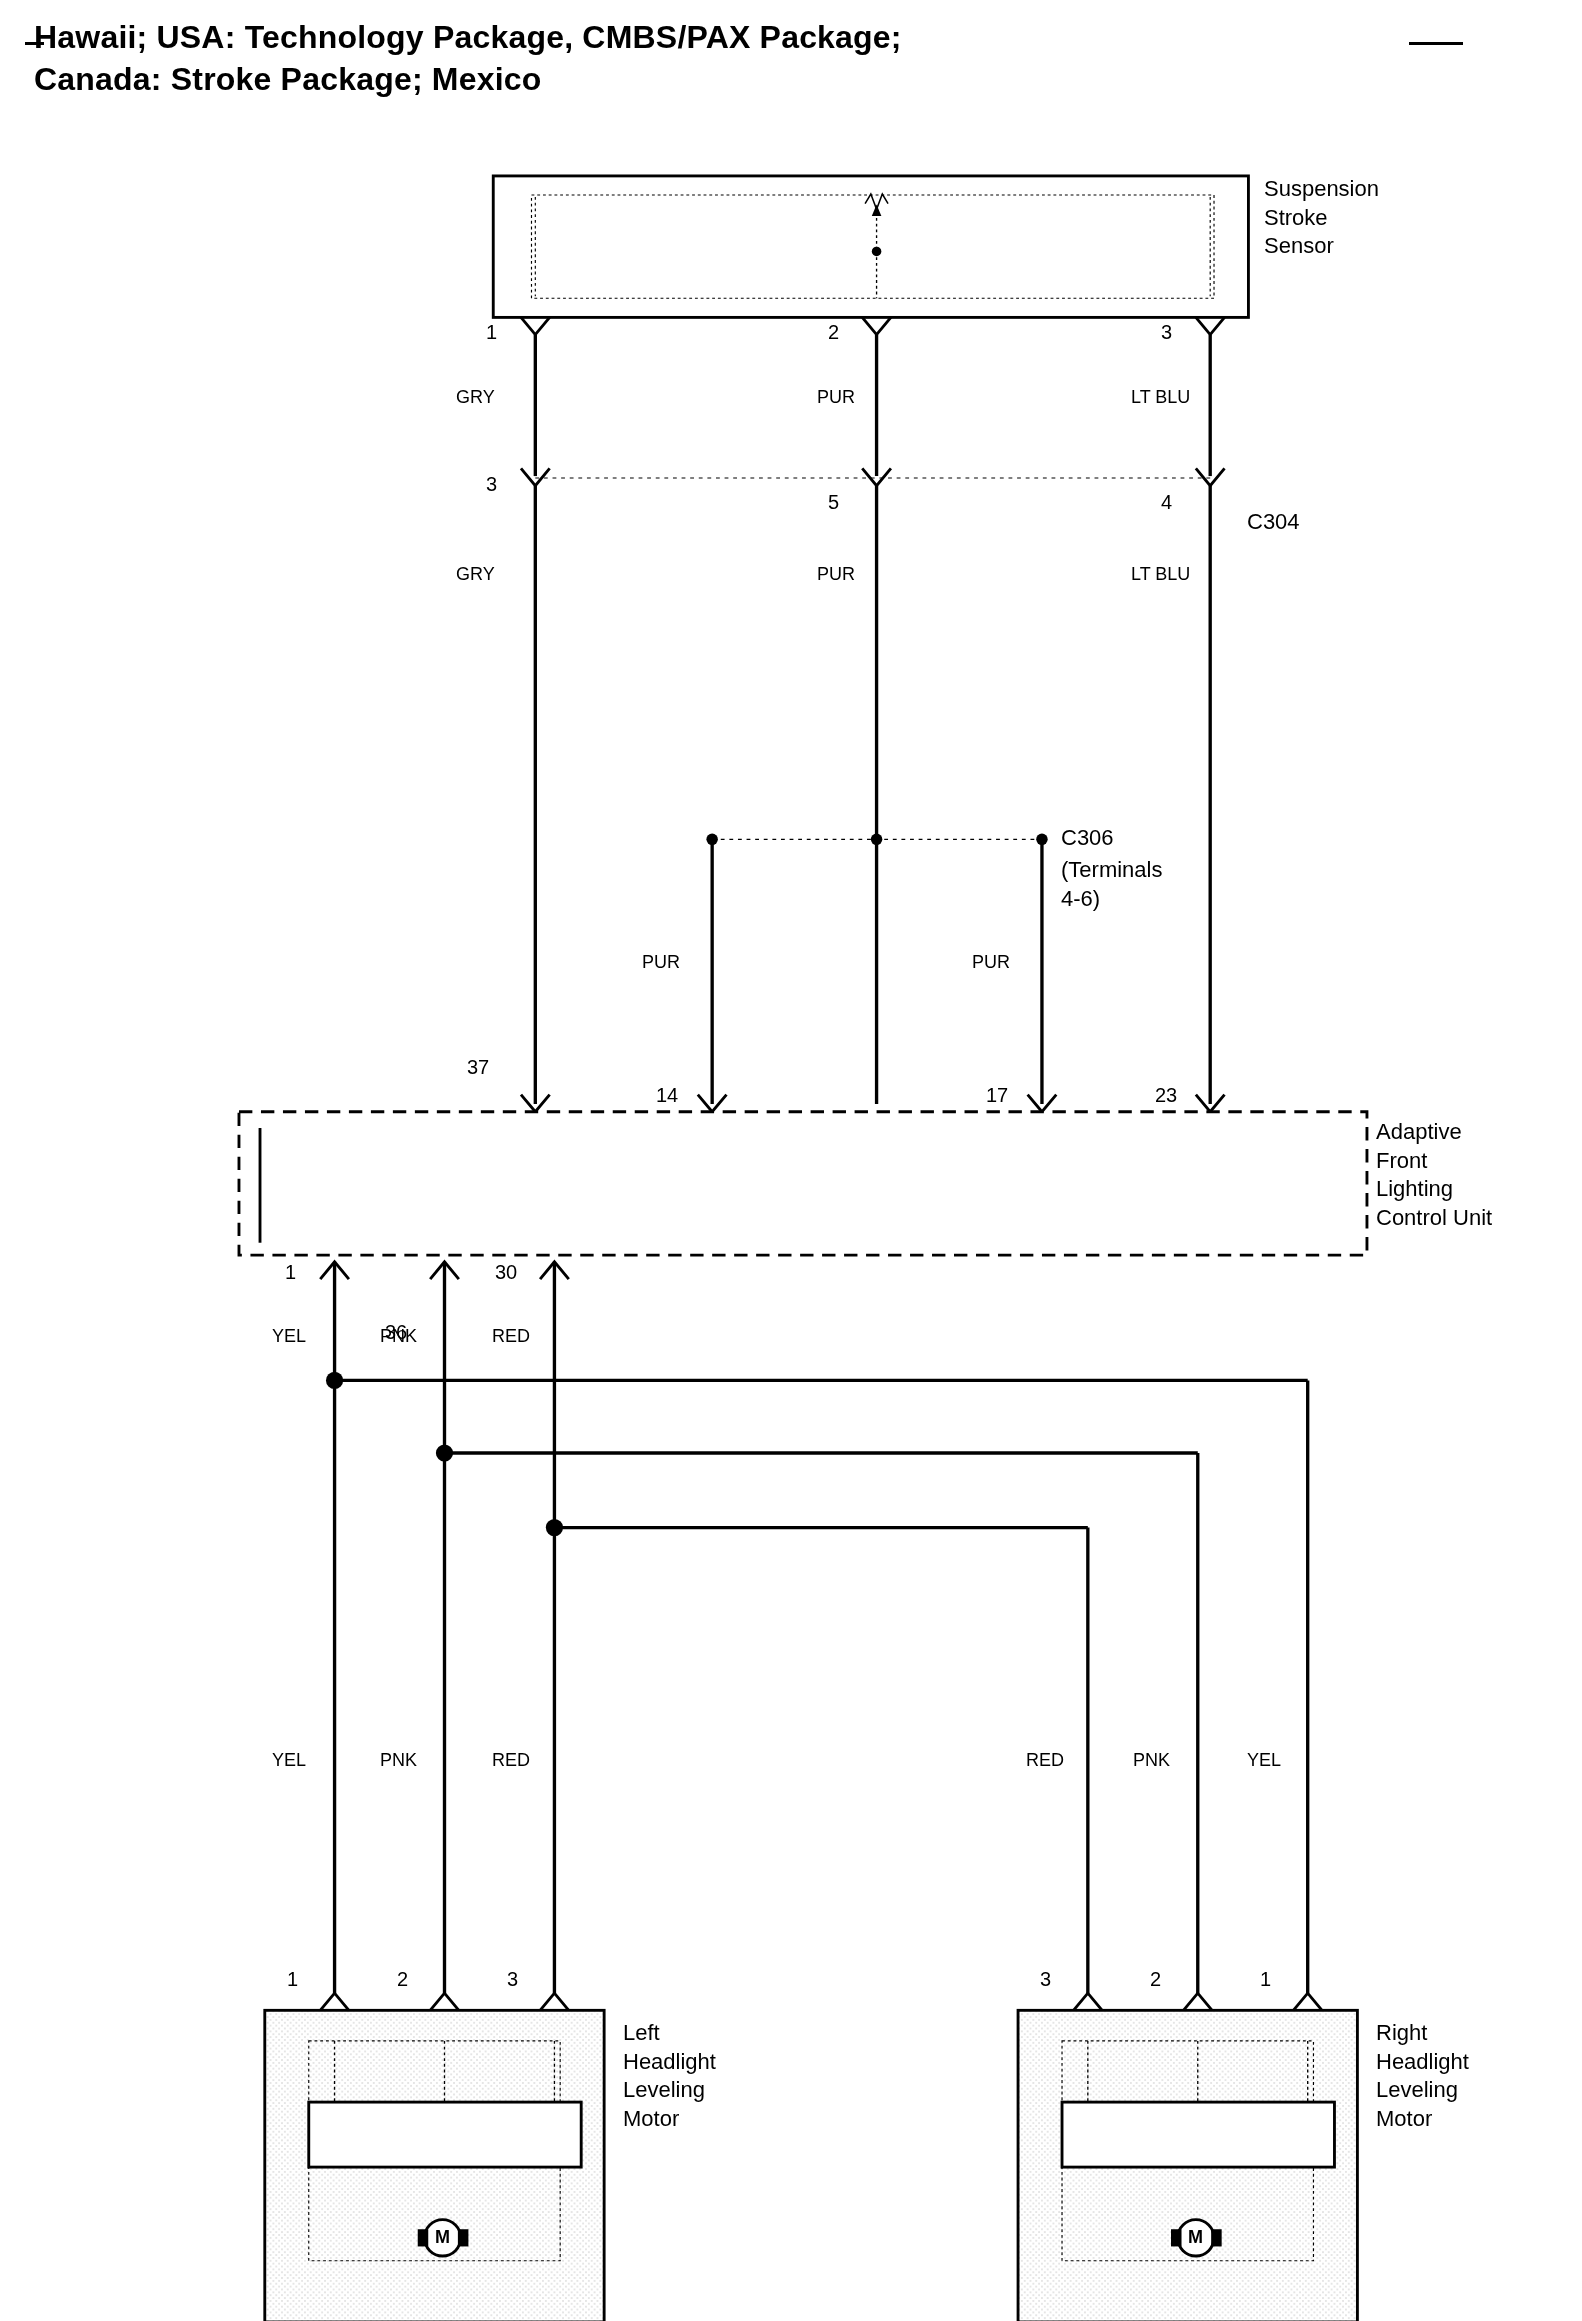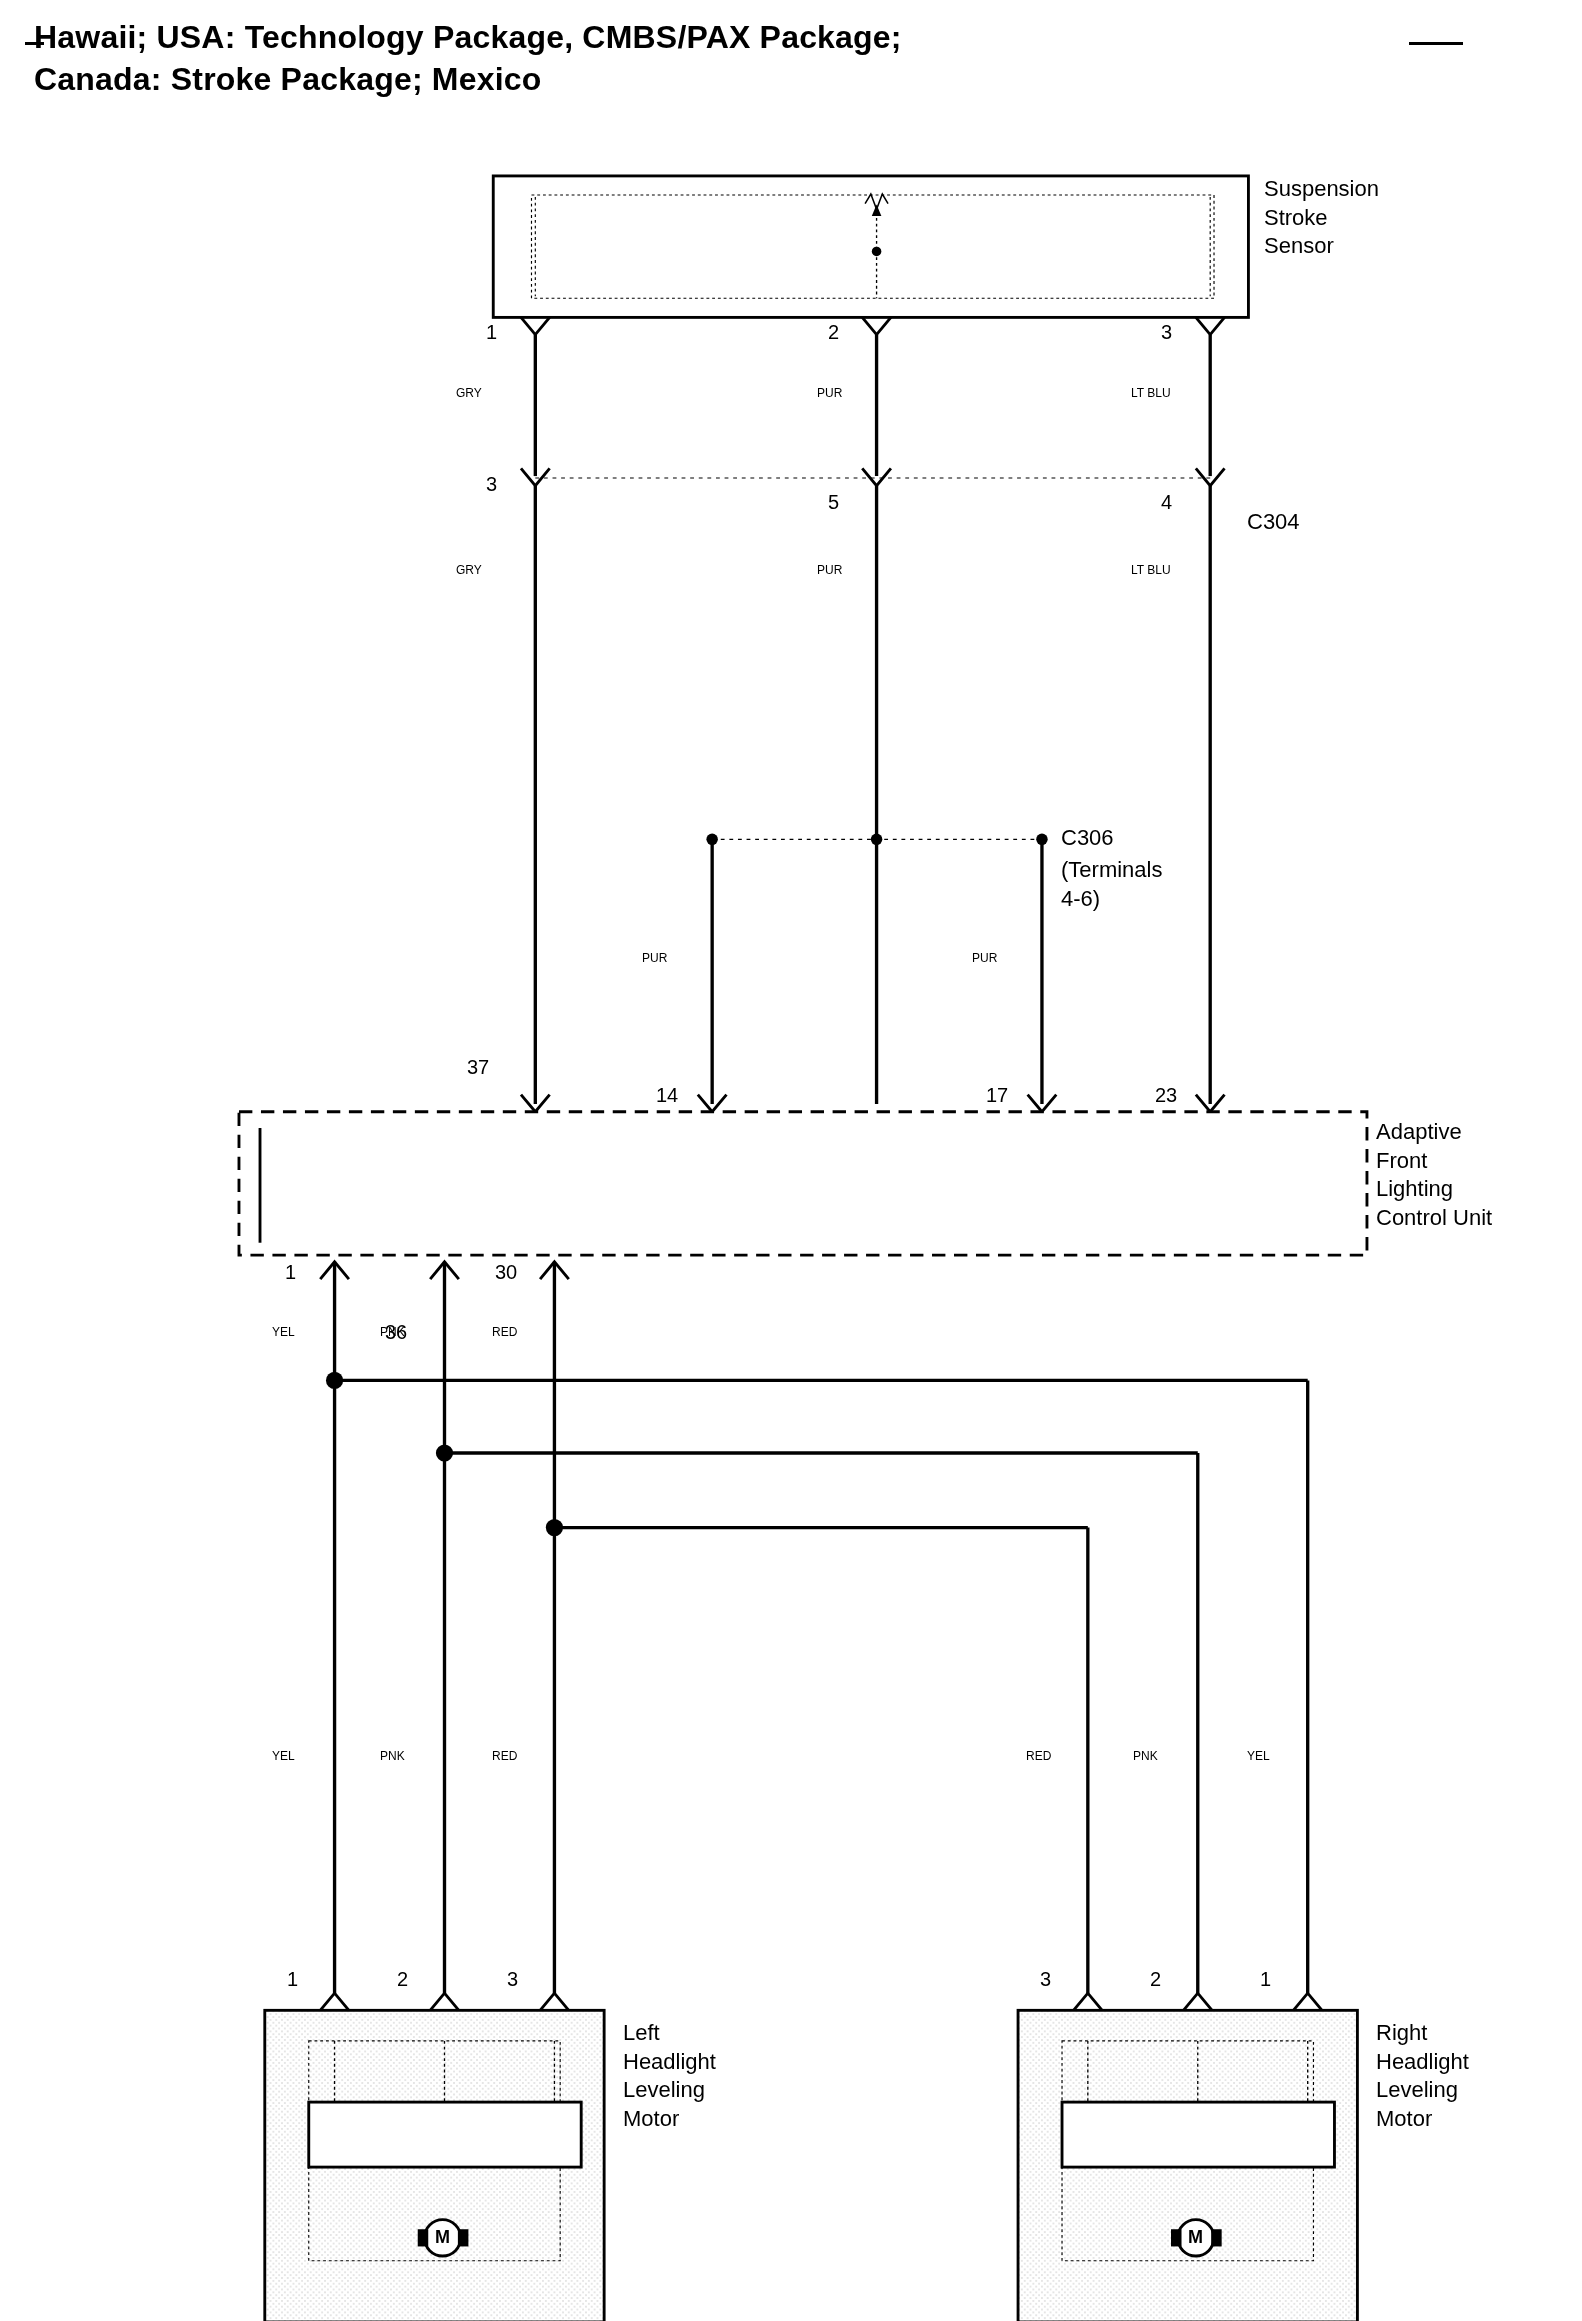--- a/index.html
+++ b/index.html
@@ -50,21 +50,21 @@
   }
   svg#wires {
     position: absolute;
     left: 0;
     top: 0;
     width: 1583px;
     height: 2322px;
   }
   .lbl {
     position: absolute;
-    font-size: 12px;
+    font-size: 18px;
     line-height: 1.28;
     white-space: pre;
   }
   .lbl.pin {
     font-size: 20px;
   }
   .lbl.box {
     font-size: 22px;
     line-height: 1.30;
   }

